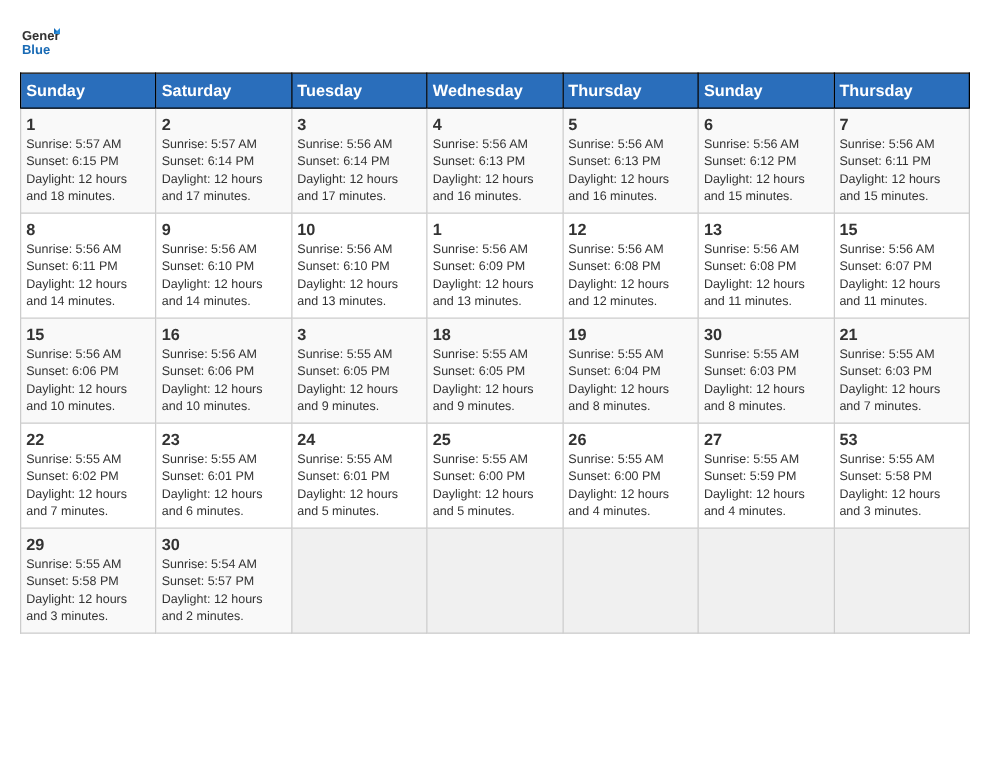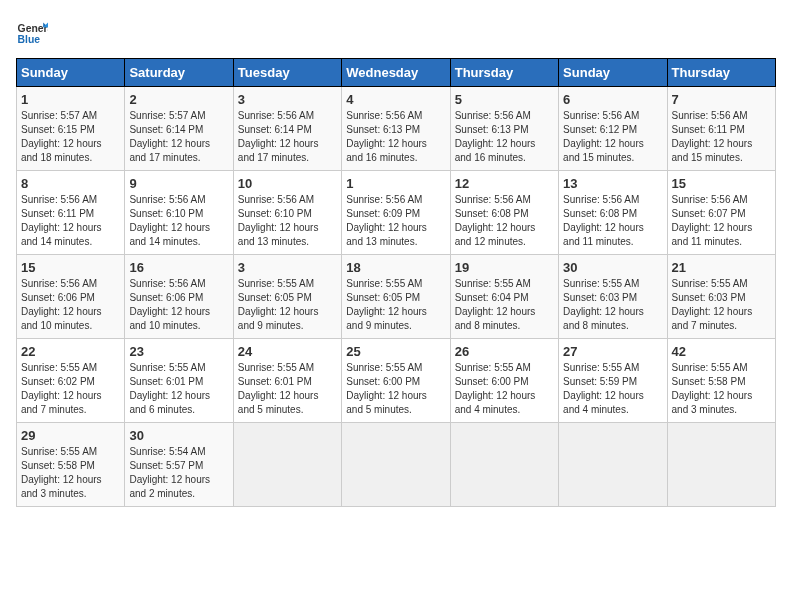--- a/index.html
+++ b/index.html
@@ -299,21 +299,21 @@
 and 4 minutes.</div>
         </td>
         <td>
           <span class="day-num">27</span>
           <div class="day-info" style="white-space: pre-line;">Sunrise: 5:55 AM
 Sunset: 5:59 PM
 Daylight: 12 hours
 and 4 minutes.</div>
         </td>
         <td>
-          <span class="day-num">42</span>
+          <span class="day-num">53</span>
           <div class="day-info" style="white-space: pre-line;">Sunrise: 5:55 AM
 Sunset: 5:58 PM
 Daylight: 12 hours
 and 3 minutes.</div>
         </td>
       </tr>
       <tr>
         <td>
           <span class="day-num">29</span>
           <div class="day-info" style="white-space: pre-line;">Sunrise: 5:55 AM

